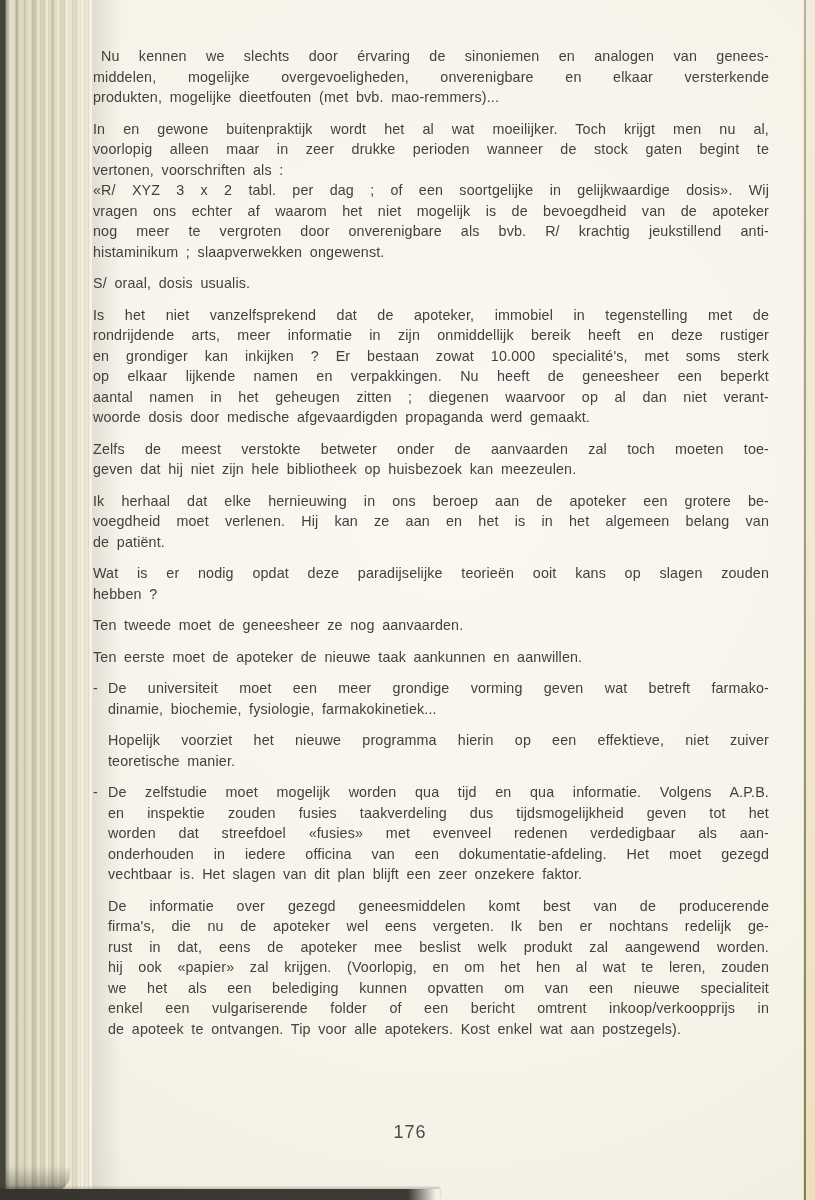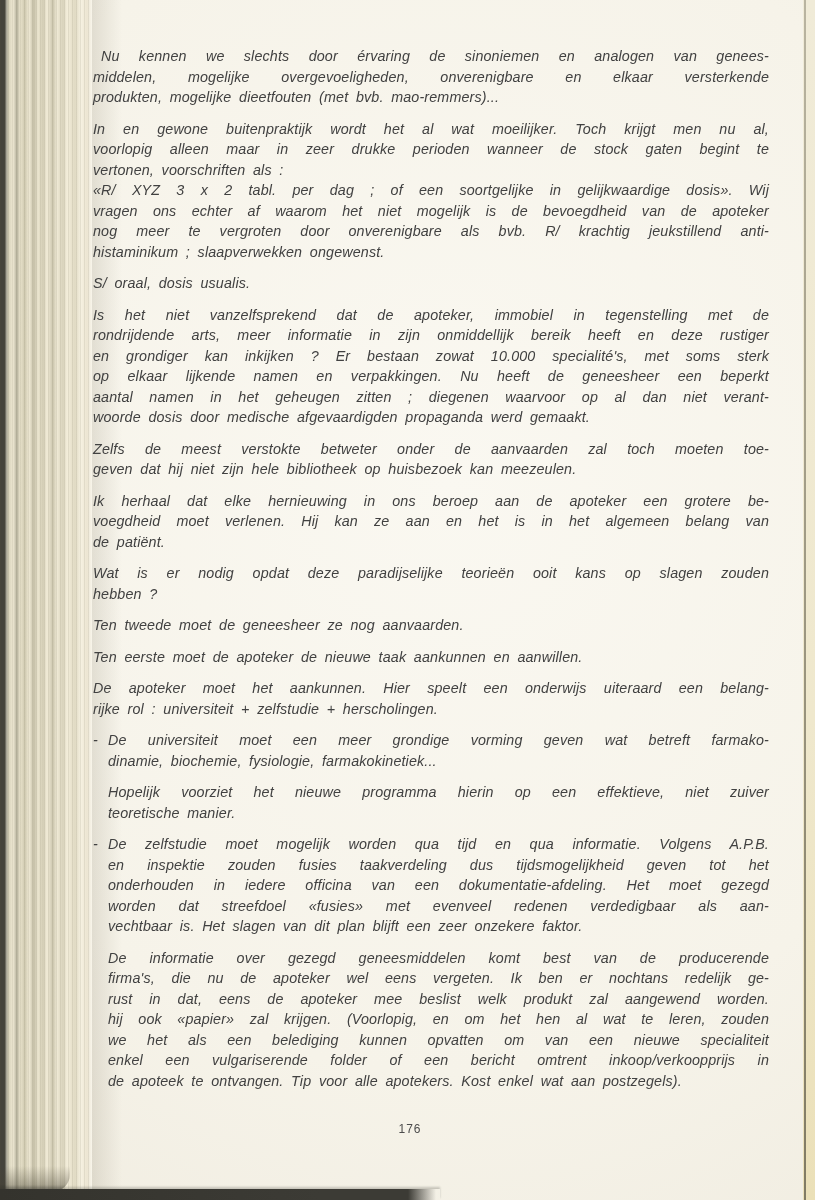--- a/index.html
+++ b/index.html
@@ -52,32 +52,32 @@
   }
   .bottom-curve {
     position:absolute; left:0; bottom:8px; height:26px; width:70px;
     background:linear-gradient(180deg, rgba(0,0,0,0) 0%, rgba(70,66,52,0.35) 70%, rgba(50,48,40,0.6) 100%);
     border-bottom-right-radius:18px;
   }
   
   .text-block {
     position:absolute; left:93px; top:46px; width:676px;
     color:#414141; font-size:14.3px; line-height:20.5px;
-    letter-spacing:0.15px; word-spacing:3.5px;font-style:italic;
+    letter-spacing:0.15px; word-spacing:3.5px;
   }
   .para { margin:0 0 11px 0; }
   .para.bullet, .para.hang { padding-left:15px; }
   .para.bullet { position:relative; }
   .dash { position:absolute; left:0; top:0; }
   .line { text-align:justify; text-align-last:left; white-space:normal; }
   .line.just { text-align-last:justify; }
   .line.findent { text-indent:8px; }
   .page-number {
     position:absolute; left:85px; top:1122px; width:650px;
-    text-align:center; color:#4c4c4c; font-size:12px; letter-spacing:1px;
+    text-align:center; color:#4c4c4c; font-size:18px; letter-spacing:1px;
   }
 </style>
 </head>
 <body>
 
 <div class="scan">
   <div class="binding"></div>
   <div class="gutter-shadow"></div>
   <div class="right-edge"></div>
   <div class="right-edge-line"></div>
@@ -122,39 +122,35 @@
       <div class="para normal">
         <div class="line just">Wat is er nodig opdat deze paradijselijke teorieën ooit kans op slagen zouden</div>
         <div class="line">hebben ?</div>
       </div>
       <div class="para normal">
         <div class="line">Ten tweede moet de geneesheer ze nog aanvaarden.</div>
       </div>
       <div class="para normal">
         <div class="line">Ten eerste moet de apoteker de nieuwe taak aankunnen en aanwillen.</div>
       </div>
-      <div class="para normal">
-        <div class="line just">De apoteker moet het aankunnen. Hier speelt een onderwijs uiteraard een belang-</div>
-        <div class="line">rijke rol : universiteit + zelfstudie + herscholingen.</div>
-      </div>
       <div class="para bullet">
         <span class="dash">-</span>
         <div class="line just">De universiteit moet een meer grondige vorming geven wat betreft farmako-</div>
         <div class="line">dinamie, biochemie, fysiologie, farmakokinetiek...</div>
       </div>
       <div class="para hang">
         <div class="line just">Hopelijk voorziet het nieuwe programma hierin op een effektieve, niet zuiver</div>
         <div class="line">teoretische manier.</div>
       </div>
       <div class="para bullet">
         <span class="dash">-</span>
         <div class="line just">De zelfstudie moet mogelijk worden qua tijd en qua informatie. Volgens A.P.B.</div>
         <div class="line just">en inspektie zouden fusies taakverdeling dus tijdsmogelijkheid geven tot het</div>
+        <div class="line just">worden dat streefdoel «fusies» met evenveel redenen verdedigbaar als aan-</div>
         <div class="line just">onderhouden in iedere officina van een dokumentatie-afdeling. Het moet gezegd</div>
-        <div class="line just">worden dat streefdoel «fusies» met evenveel redenen verdedigbaar als aan-</div>
         <div class="line">vechtbaar is. Het slagen van dit plan blijft een zeer onzekere faktor.</div>
       </div>
       <div class="para hang">
         <div class="line just">De informatie over gezegd geneesmiddelen komt best van de producerende</div>
         <div class="line just">firma's, die nu de apoteker wel eens vergeten. Ik ben er nochtans redelijk ge-</div>
         <div class="line just">rust in dat, eens de apoteker mee beslist welk produkt zal aangewend worden.</div>
         <div class="line just">hij ook «papier» zal krijgen. (Voorlopig, en om het hen al wat te leren, zouden</div>
         <div class="line just">we het als een belediging kunnen opvatten om van een nieuwe specialiteit</div>
         <div class="line just">enkel een vulgariserende folder of een bericht omtrent inkoop/verkoopprijs in</div>
         <div class="line">de apoteek te ontvangen. Tip voor alle apotekers. Kost enkel wat aan postzegels).</div>

